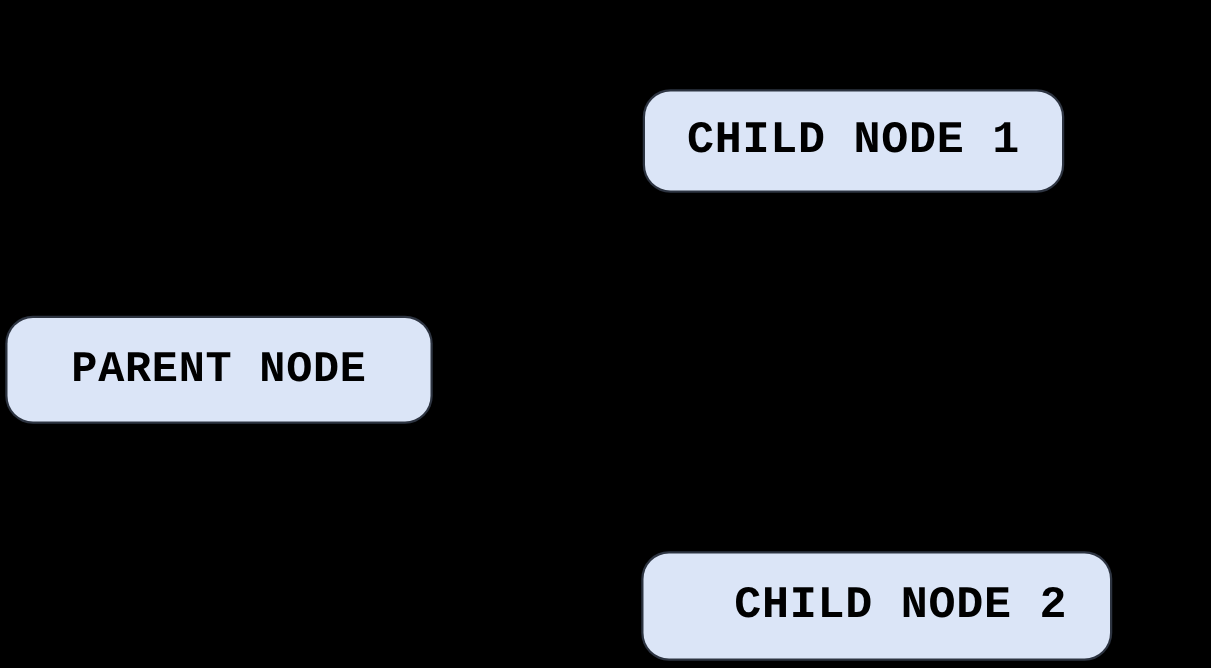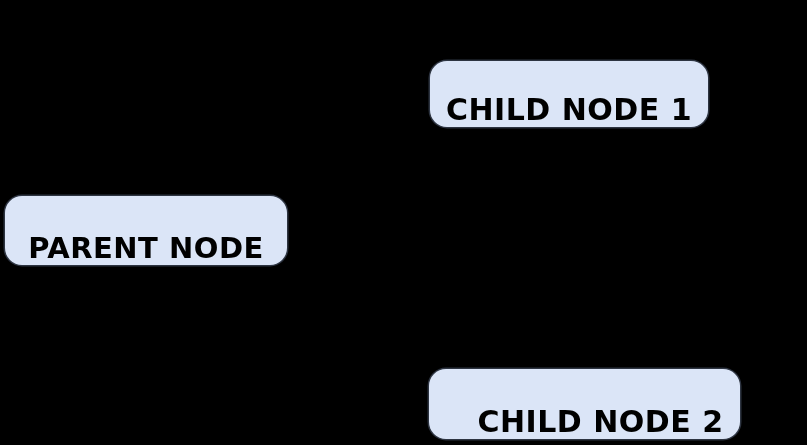--- a/index.html
+++ b/index.html
@@ -18,32 +18,33 @@
     width: 807px;
     height: 445px;
     background: var(--bg, #000000);
   }
   .node {
     position: absolute;
     background: var(--node-fill, #dbe5f7);
     color: var(--node-text, #000000);
     border-radius: 17px;
     display: flex;
-    align-items: flex-end;
+    align-items: center;
     justify-content: center;
     font-weight: 700;
     font-size: 30px;
     letter-spacing: 0.5px;
     white-space: nowrap;
     
     box-shadow: 0 0 0 1.5px rgba(130, 150, 185, 0.35);
+    font-family: Liberation Mono, monospace;
   }
   .node--parent {
     left: 5px;
-    top: 196px;
+    top: 212px;
     width: 282px;
     height: 69px;
     font-size: 29px;
   }
   .node--child1 {
     left: 430px;
     top: 61px;
     width: 278px;
     height: 66px;
   }

